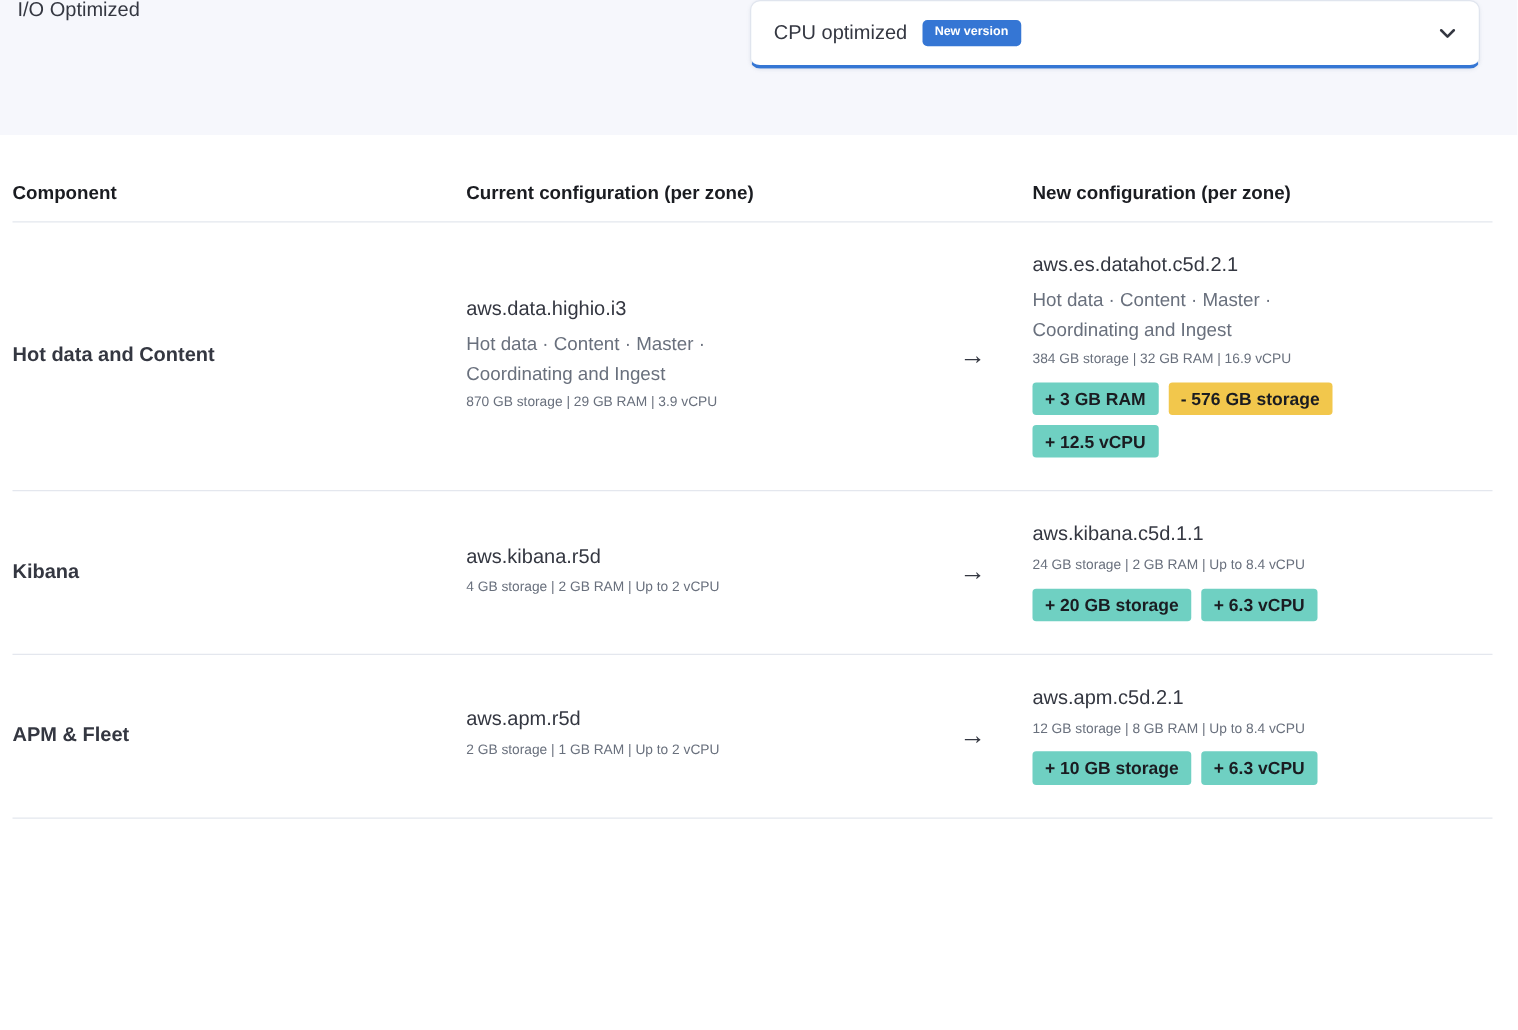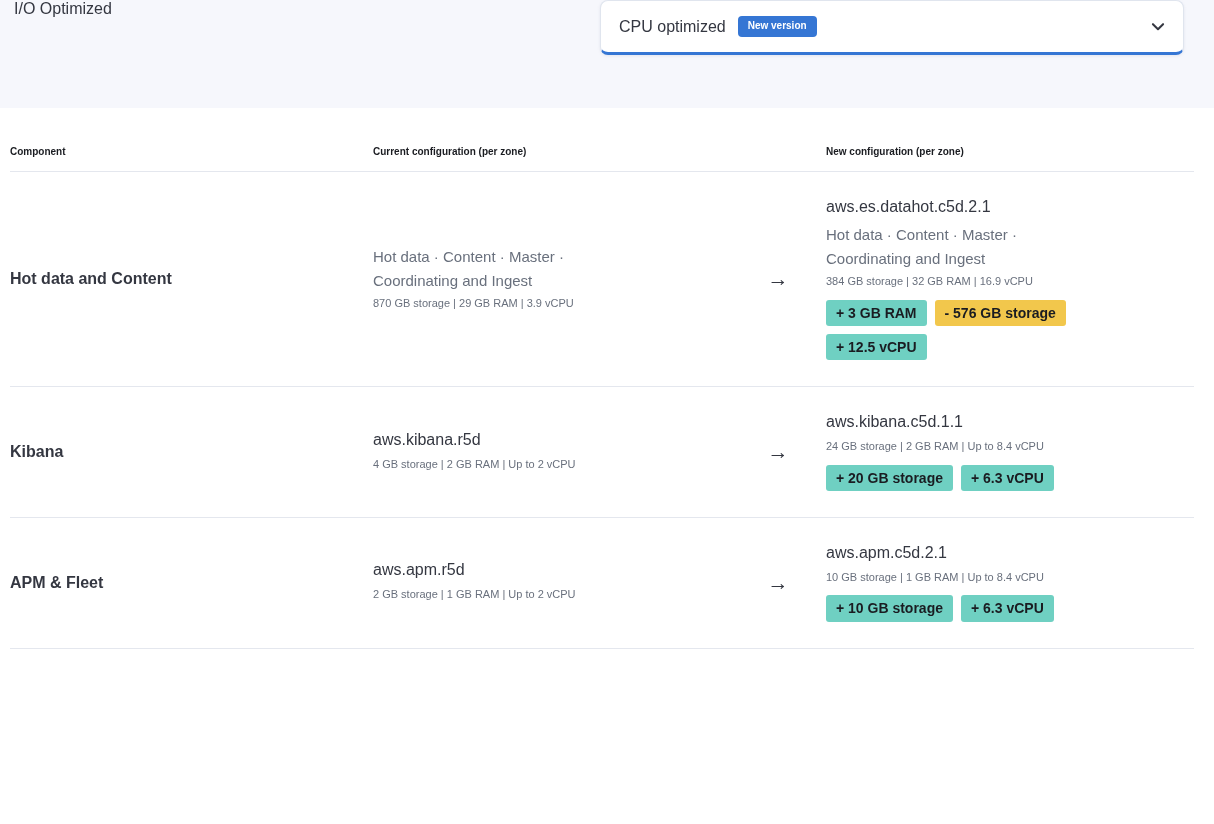--- a/index.html
+++ b/index.html
@@ -46,21 +46,21 @@
   .table { padding: 0 20px 0 10px; }
   .grid-row {
     display: grid;
     grid-template-columns: 363px 372px 66px 1fr;
     align-items: center;
   }
   .thead {
     padding: 38px 0 14px 0;
     border-bottom: 1px solid var(--divider, #e4e7ee);
   }
-  .th { font-size: 10px; font-weight: 700; color: #1a1c21; }
+  .th { font-size: 15px; font-weight: 700; color: #1a1c21; }
   .th-new { padding-left: 15px; }
 
   .comp-row {
     padding: 26px 0;
     border-bottom: 1px solid var(--divider, #e4e7ee);
   }
   .comp-name { font-size: 16px; font-weight: 700; color: var(--text); }
 
   .cfg-block { width: 252px; max-width: 252px; }
   .new-cell { padding-left: 15px; }
@@ -109,20 +109,21 @@
   </div>
 
   <div id="table-body">
   <div class="grid-row comp-row">
     <div class="cell">
       <span class="comp-name">Hot data and Content</span>
     </div>
 
     <div class="cell">
       <div class="cfg-block">
+        <div class="cfg-title">aws.data.highio.i3</div>
         <div class="cfg-roles">Hot data · Content · Master · Coordinating and Ingest</div>
         <div class="cfg-specs">870 GB storage | 29 GB RAM | 3.9 vCPU</div>
       </div>
     </div>
 
     <div class="cell arrow-cell">
       <span class="arrow">→</span>
     </div>
 
     <div class="cell new-cell">
@@ -183,21 +184,21 @@
     </div>
 
     <div class="cell arrow-cell">
       <span class="arrow">→</span>
     </div>
 
     <div class="cell new-cell">
       <div class="cfg-block">
         <div class="cfg-title">aws.apm.c5d.2.1</div>
 
-        <div class="cfg-specs">10 GB storage | 1 GB RAM | Up to 8.4 vCPU</div>
+        <div class="cfg-specs">12 GB storage | 8 GB RAM | Up to 8.4 vCPU</div>
         <div class="diff-badges">
               <span class="diff-badge" style="background: rgb(111, 208, 194);">+ 10 GB storage</span>
               <span class="diff-badge" style="background: rgb(111, 208, 194);">+ 6.3 vCPU</span>
             </div>
       </div>
     </div>
   </div>
 </div>
 </div>
 

